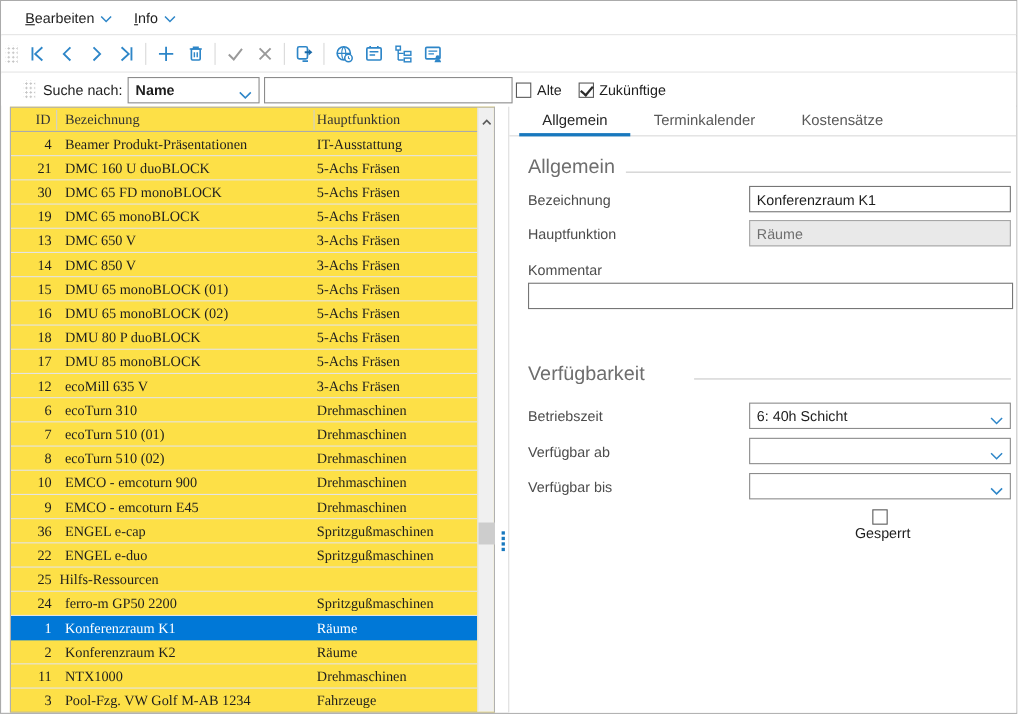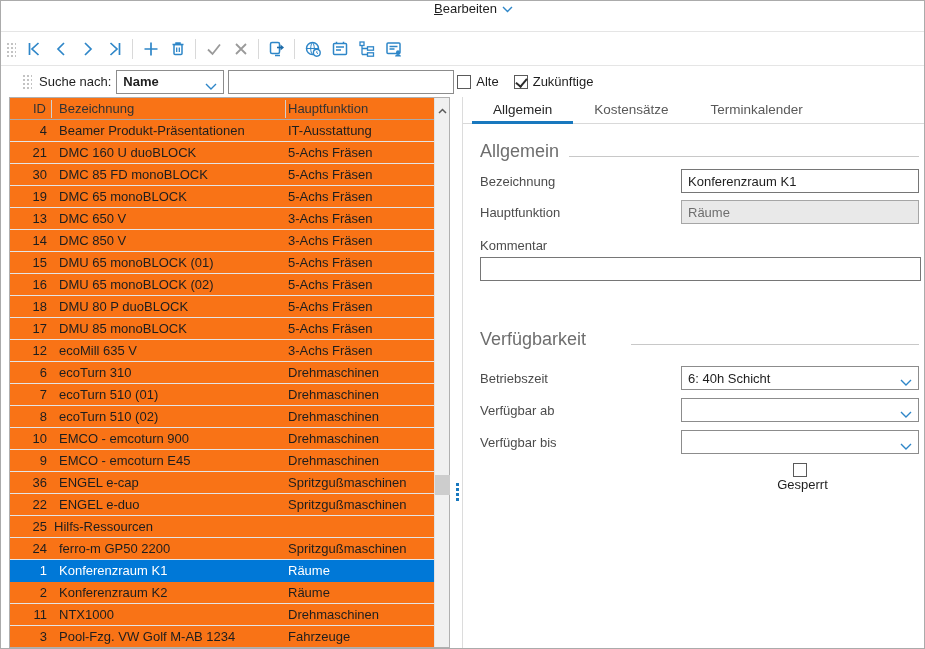--- a/index.html
+++ b/index.html
@@ -1,46 +1,46 @@
 <!DOCTYPE html>
 <html><head>
 <meta charset="utf-8">
 <style>
   * { box-sizing: border-box; margin: 0; padding: 0; }
   html,body { background:#fff; }
   body { font-family: "Liberation Sans", "DejaVu Sans", sans-serif; font-size:13px; color:#1e1e1e; }
   .window { position:relative; width:925px; height:649px; background:#fff; border:1px solid #ababab; overflow:hidden; }
 
   
-  .menubar { position:absolute; top:0; left:0; right:0; height:31px; display:flex; align-items:center; padding-left:22px; gap:20px; border-bottom:1px solid #e5e5e5; background:#fff;flex-direction:column; }
+  .menubar { position:absolute; top:0; left:0; right:0; height:31px; display:flex; align-items:center; padding-left:22px; gap:20px; border-bottom:1px solid #e5e5e5; background:#fff; }
   .menu-item { display:flex; align-items:center; gap:5px; cursor:default; }
   .menu-item .accel { text-decoration:underline; }
   .chev { display:inline-block; }
 
   
   .toolbar { position:absolute; top:32px; left:0; right:0; height:33px; display:flex; align-items:center; padding-left:3px; border-bottom:1px solid #e5e5e5; background:#fff; }
   .grip { width:11px; height:17px; margin:0 4px 0 1px; background-image:radial-gradient(#c3c3c3 1px, transparent 1.1px); background-size:4px 4px; background-position:1px 1px; }
   .tb-btn { width:27px; height:27px; display:flex; align-items:center; justify-content:center; background:transparent; border:none; }
   .tb-sep { width:1px; height:20px; background:#d9d9d9; margin:0 4px; }
 
   
   .searchbar { position:absolute; top:66px; left:0; right:0; height:29px; display:flex; align-items:center; padding-left:19px; background:#fff; }
   .searchbar .label { margin:0 5px 0 3px; color:#1e1e1e; }
   .combo { position:relative; height:24px; border:1px solid #8c8c8c; background:#fff; display:flex; align-items:center; padding:0 22px 0 6px; }
   .combo .chevron { position:absolute; right:6px; top:8px; }
-  .combo-search { width:108px; font-weight:bold; }
+  .combo-search { width:120px; font-weight:bold; }
   .search-input { width:226px; height:24px; border:1px solid #8c8c8c; margin-left:4px; padding:0 6px; font:inherit; }
   .checkbox { position:relative; width:14px; height:14px; border:1px solid #5a5a5a; background:#fff; display:inline-block; flex:none; }
   .checkbox.active::after, .checkbox.checked::after { content:''; position:absolute; left:3px; top:0px; width:5px; height:9px; border:solid #2b2b2b; border-width:0 2px 2px 0; transform:rotate(40deg); }
   .cb-label { margin-left:5px; }
   .cb-alte { margin-left:3px; }
   .cb-zuk { margin-left:15px; }
 
   
-  .table-panel { position:absolute; left:8px; top:96px; width:441px; height:551px; border:1px solid #b0b0b0; background:#f97316; }
+  .table-panel { position:absolute; left:8px; top:96px; width:441px; height:551px; border:1px solid #b0b0b0; background:#fde047;font-family:Liberation Serif, serif; }
   .thead { display:flex; height:22px; align-items:center; border-bottom:1px solid #ababab; color:#333; }
   .th, .td { overflow:hidden; white-space:nowrap; }
   .c-id { width:42px; text-align:right; padding-right:5px; flex:none; }
   .c-name { width:234px; padding-left:7px; flex:none; }
   .c-func { flex:1; padding-left:2px; }
   .thead .c-id, .thead .c-name { border-right:1px solid #d0d0d0; height:18px; line-height:18px; }
   .tbody { position:absolute; top:22px; left:0; right:15px; bottom:0; overflow:hidden; }
   .row { display:flex; height:22px; align-items:center; border-bottom:1px solid #e4e4e4; }
   .row.active { background:#0078d7; color:#fff; border-bottom-color:#0078d7; }
   .vscroll { position:absolute; top:0; right:0; bottom:0; width:15px; background:#f0f0f0; border-left:1px solid #e2e2e2; }
@@ -210,21 +210,21 @@
         <span class="td c-name">Beamer Produkt-Präsentationen</span>
         <span class="td c-func">IT-Ausstattung</span>
       </div>
         <div class="row">
         <span class="td c-id">21</span>
         <span class="td c-name">DMC 160 U duoBLOCK</span>
         <span class="td c-func">5-Achs Fräsen</span>
       </div>
         <div class="row">
         <span class="td c-id">30</span>
-        <span class="td c-name">DMC 85 FD monoBLOCK</span>
+        <span class="td c-name">DMC 65 FD monoBLOCK</span>
         <span class="td c-func">5-Achs Fräsen</span>
       </div>
         <div class="row">
         <span class="td c-id">19</span>
         <span class="td c-name">DMC 65 monoBLOCK</span>
         <span class="td c-func">5-Achs Fräsen</span>
       </div>
         <div class="row">
         <span class="td c-id">13</span>
         <span class="td c-name">DMC 650 V</span>
@@ -342,24 +342,24 @@
     </div>
   </div>
 
   <div class="detail">
     <div class="tabs">
 
     <div class="tab active">
           <span>Allgemein</span>
         </div>
         <div class="tab">
+          <span>Terminkalender</span>
+        </div>
+        <div class="tab">
           <span>Kostensätze</span>
-        </div>
-        <div class="tab">
-          <span>Terminkalender</span>
         </div>
       </div>
 
     <div class="form">
       <div class="sec-head">
         <span>Allgemein</span>
           <span class="rule"></span>
       </div>
 
       <div class="frow">

